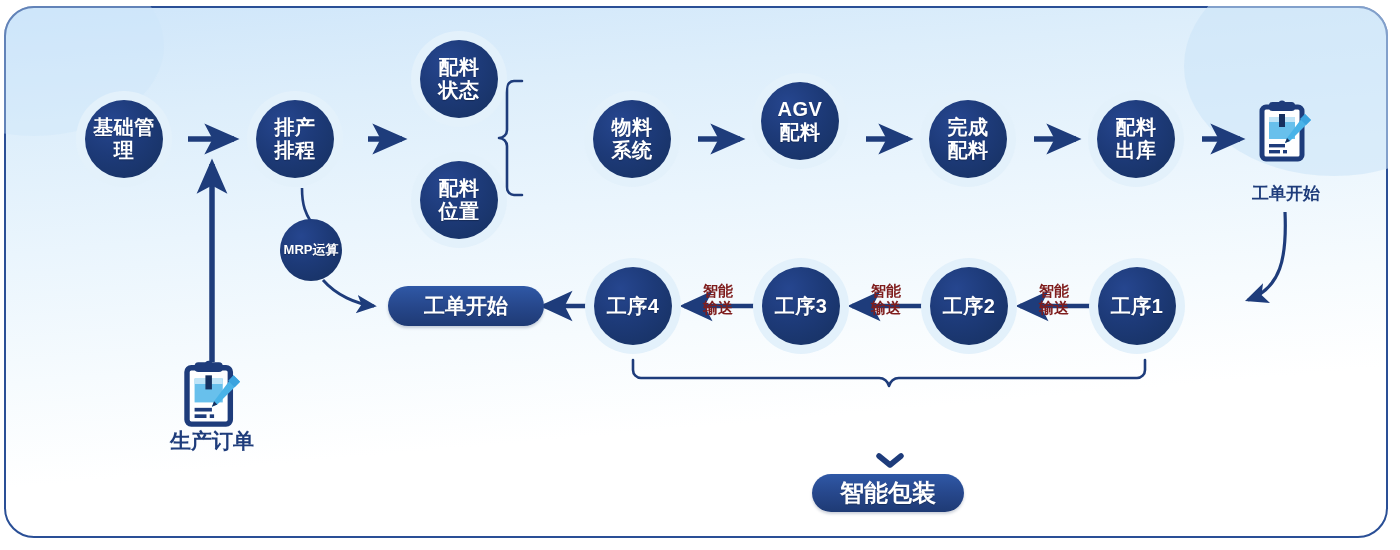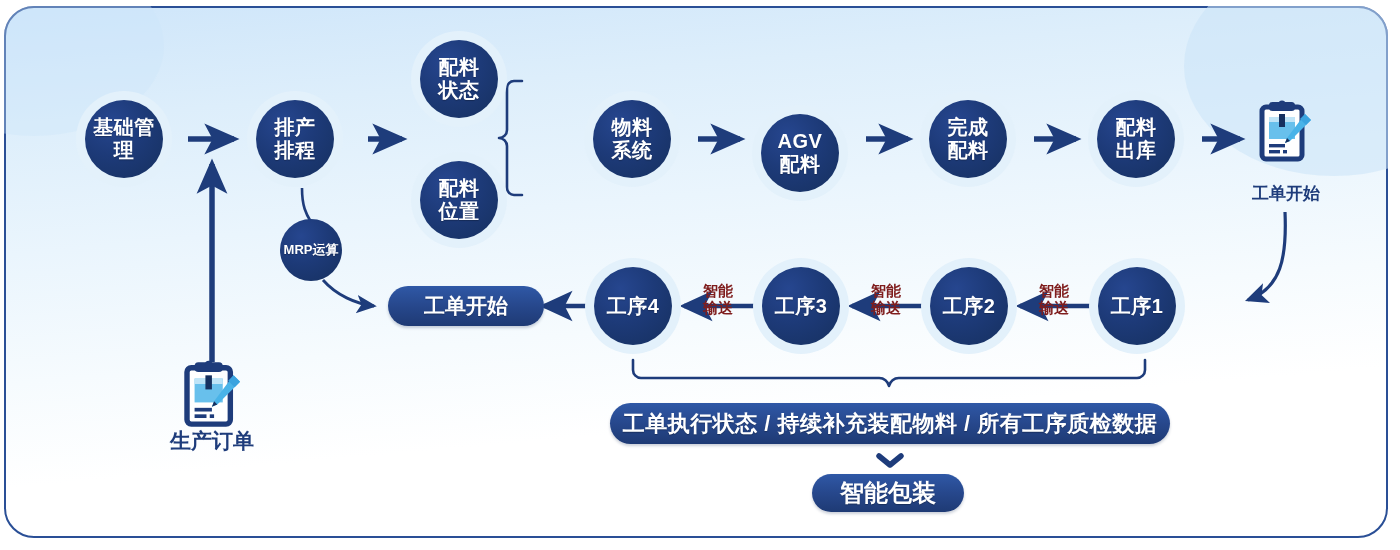--- a/index.html
+++ b/index.html
@@ -221,21 +221,21 @@
     </div>
   </div>
 
   <div class="node big" style="left:584px; top:91px;">
     <div class="core">
       <span>物料</span>
       <span>系统</span>
     </div>
   </div>
 
-  <div class="node big" style="left:752px; top:105px;">
+  <div class="node big" style="left:752px; top:73px;">
     <div class="core">
       <span>AGV</span>
       <span>配料</span>
     </div>
   </div>
 
   <div class="node big" style="left:920px; top:91px;">
     <div class="core">
       <span>完成</span>
       <span>配料</span>
@@ -318,23 +318,20 @@
   </div>
   <div class="conv-label" style="left:856px; top:283px; width:60px;">
     <div>智能</div>
     <div>输送</div>
   </div>
   <div class="conv-label" style="left:1024px; top:283px; width:60px;">
     <div>智能</div>
     <div>输送</div>
   </div>
 
-  <div class="pill" style="left:610px; top:403px; width:560px; height:41px; font-size:22px; letter-spacing:0.5px;">
-    <span>工单执行状态 / 持续补充装配物料 / 所有工序质检数据</span>
-  </div>
 
   <svg class="icon" style="left:876px; top:452px;" width="28" height="18" viewBox="0 0 28 18">
     <path d="M3 4 L14 13 L25 4" fill="none" stroke="#1e3c7b" stroke-width="5.5" stroke-linecap="round" stroke-linejoin="round"></path>
   </svg>
 
   <div class="pill" style="left:812px; top:474px; width:152px; height:38px; font-size:24px;">
     <span>智能包装</span>
   </div>
 
 </div>

